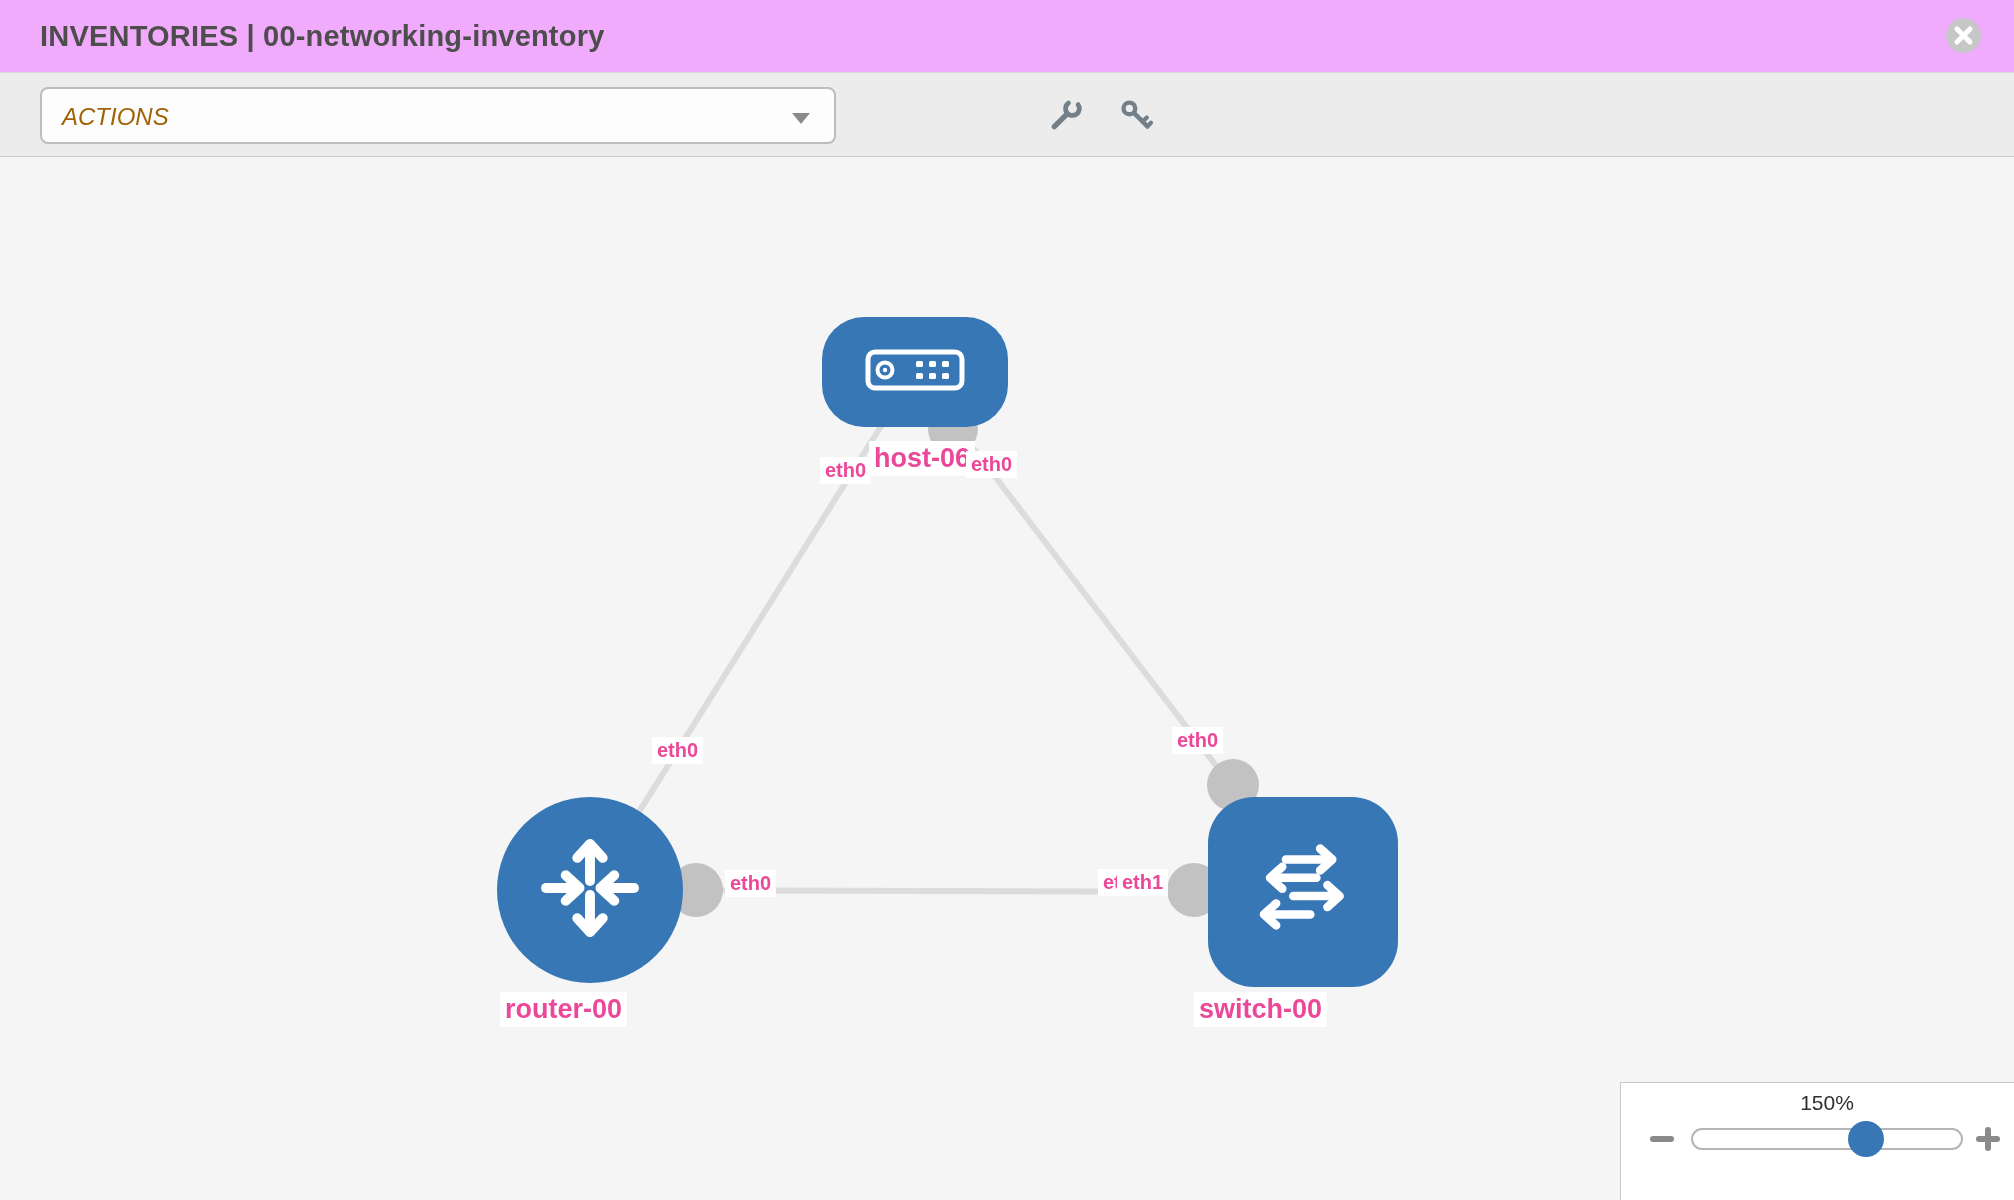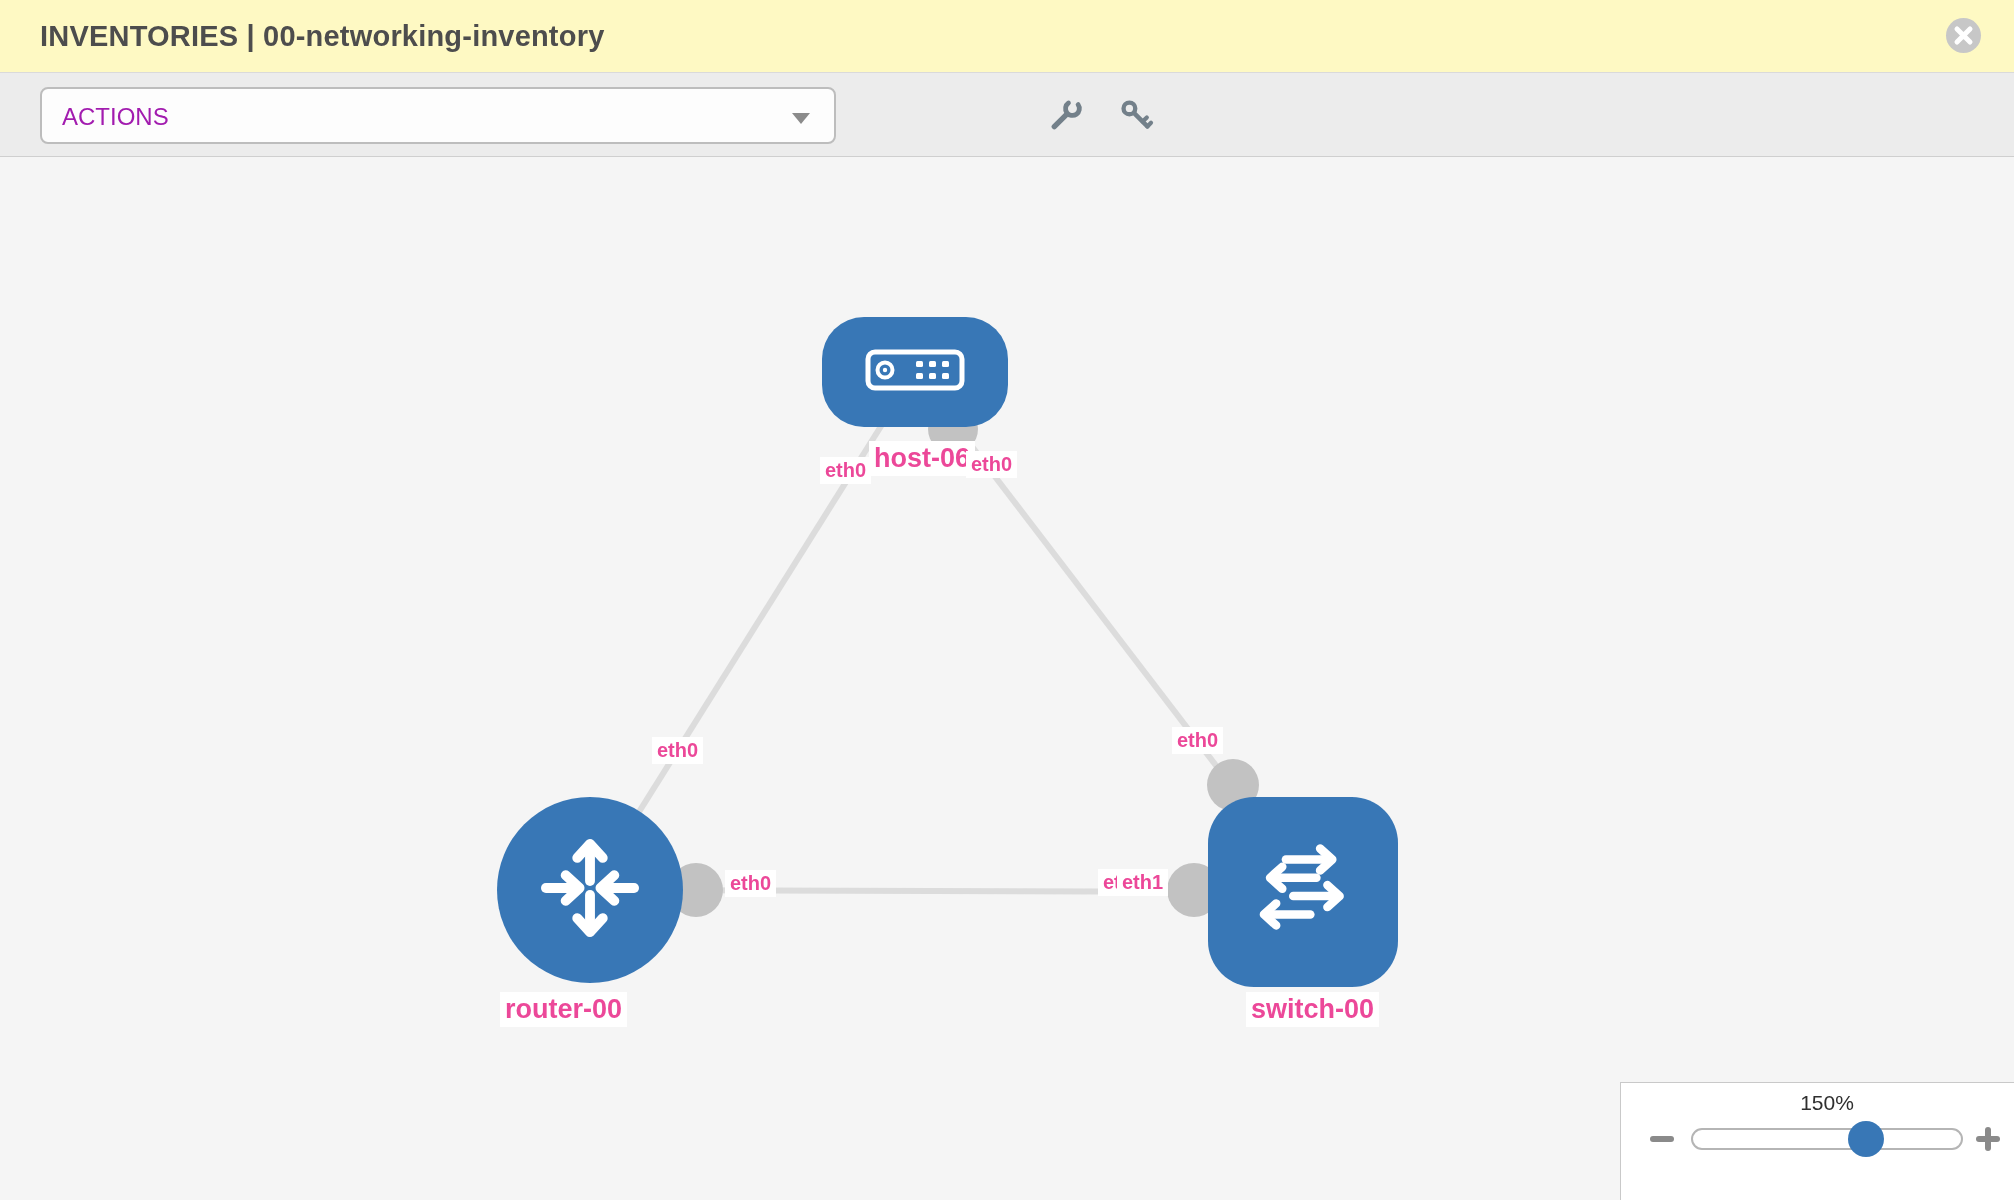--- a/index.html
+++ b/index.html
@@ -5,21 +5,21 @@
   * { margin: 0; padding: 0; box-sizing: border-box; }
   html, body { width: 2014px; height: 1200px; overflow: hidden; }
   body {
     font-family: "Liberation Sans", "DejaVu Sans", sans-serif;
     background: #ffffff;
     position: relative;
   }
   
   .header {
     position: absolute; left: 0; top: 0; width: 2014px; height: 72px;
-    background: #fef9c3;
+    background: #f0abfc;
   }
   .header-title {
     position: absolute; left: 40px; top: 20px;
     font-size: 29px; font-weight: 700; color: #4d4d4d; letter-spacing: .2px;
   }
   .close-btn {
     position: absolute; left: 1946px; top: 18px; width: 35px; height: 35px;
     border-radius: 50%; background: #c7c7c7; border: none; cursor: pointer;
   }
   .close-btn svg { position: absolute; left: 7px; top: 7px; }
@@ -27,21 +27,21 @@
   .toolbar {
     position: absolute; left: 0; top: 72px; width: 2014px; height: 85px;
     background: #ececec; border-top: 1px solid #dadada; border-bottom: 1px solid #cfcfcf;
   }
   .dd {
     position: absolute; top: 14px; height: 57px;
     background: #fdfdfd; border: 2px solid #bdbdbd; border-radius: 8px;
   }
   .dd-label {
     position: absolute; left: 20px; top: 14px;
-    font-size: 24px; color: #a21caf;
+    font-size: 24px; color: #a16207; font-style: italic;
   }
   .dd-caret {
     position: absolute; right: 24px; top: 24px;
     width: 0; height: 0;
     border-left: 9px solid transparent; border-right: 9px solid transparent;
     border-top: 11px solid #8b8b8b;
   }
   .tool-icon { position: absolute; top: 24px; width: 36px; height: 36px; cursor: pointer; }
   
   .canvas {
@@ -173,21 +173,21 @@
         <path d="M42 55 H79"></path>
           <path d="M70 46 L80 55 L70 64"></path>
         <path d="M56 70 H19"></path>
           <path d="M28 61 L18 70 L28 79"></path>
       </svg>
     </span>
   </div>
 
   <div class="chip node-label" style="left:869px; top:284px;">host-06</div>
   <div class="chip node-label" style="left:500px; top:835px;">router-00</div>
-  <div class="chip node-label" style="left:1246px; top:835px;">switch-00</div>
+  <div class="chip node-label" style="left:1194px; top:835px;">switch-00</div>
 
   <div class="chip if-label" style="left:820px; top:300px;">eth0</div>
   <div class="chip if-label" style="left:966px; top:294px;">eth0</div>
   <div class="chip if-label" style="left:652px; top:580px;">eth0</div>
   <div class="chip if-label" style="left:725px; top:713px;">eth0</div>
   <div class="chip if-label" style="left:1172px; top:570px;">eth0</div>
   <div class="chip if-label" style="left:1098px; top:712px;">eth0</div>
   <div class="chip if-label" style="left:1117px; top:712px;">eth1</div>
 
   <div class="zoom-panel">

